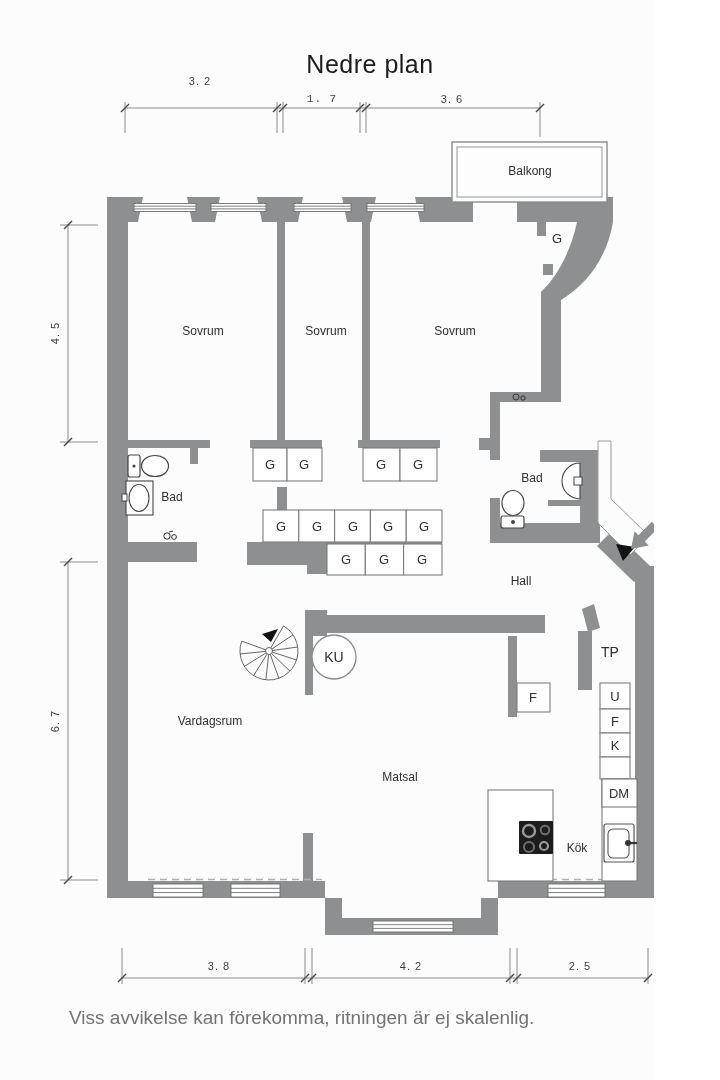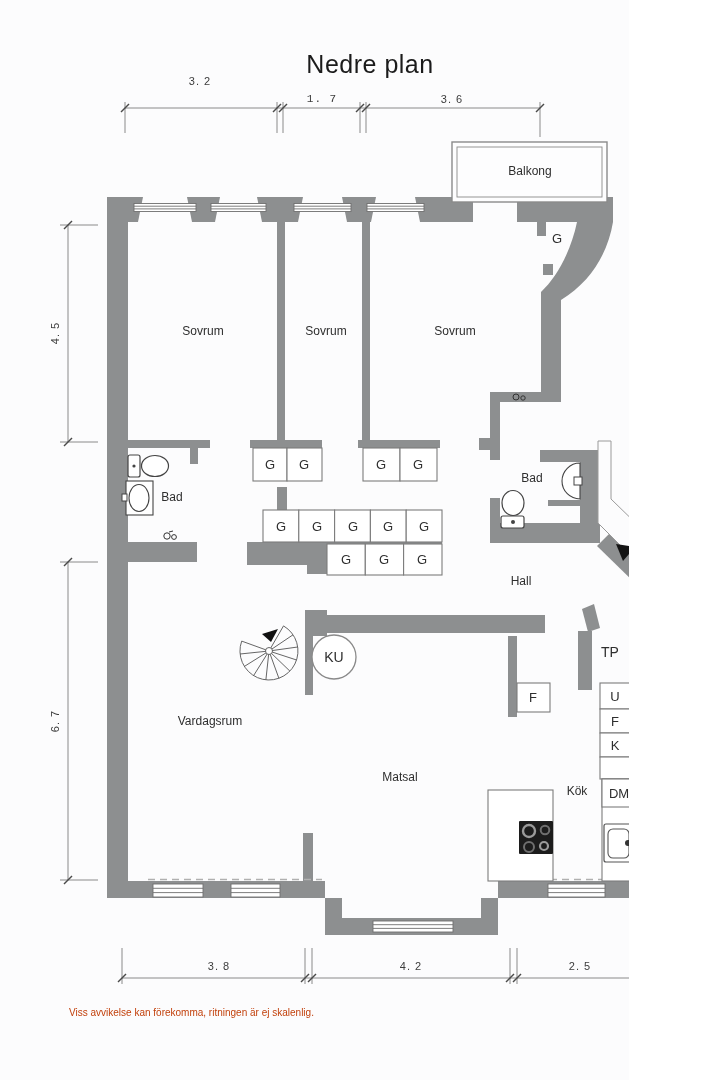--- a/index.html
+++ b/index.html
@@ -1,27 +1,27 @@
 <!DOCTYPE html>
 <html><head>
 <meta charset="utf-8">
 <style>
   html,body{margin:0;padding:0;background:#ffffff;}
   #stage{position:relative;width:629px;height:1080px;background:#fcfcfd;overflow:hidden;
-         font-family:"Liberation Sans",sans-serif;}
+         font-family:"Liberation Sans",sans-serif;padding-left:25px;}
   #plan-svg{position:absolute;left:0;top:0;}
   .lbl{position:absolute;transform:translate(-50%,-50%);color:#2e2e2e;white-space:nowrap;
        font-family:"Liberation Sans",sans-serif;}
   .title{font-size:25px;color:#1b1b1b;letter-spacing:.5px;}
   .room{font-size:12px;}
   .md{font-size:14px;}
   .sm{font-size:13px;}
   .dim{font-size:11px;color:#3c3c3c;letter-spacing:1px;}
   .vert{transform:translate(-50%,-50%) rotate(-90deg);}
-  .footer{position:absolute;transform:none;font-size:10px;color:#c2410c;}
+  .footer{position:absolute;transform:none;font-size:19px;color:#737373;}
 </style>
 </head>
 <body>
 
 <div id="stage">
 
 <svg id="plan-svg" width="720" height="1080" viewBox="0 0 720 1080">
 
   <g fill="#8d8f90" stroke="none">
     <path d="M107,197 H613 V222 H107 Z"></path>
@@ -262,21 +262,21 @@
 
 <div class="lbl room" style="left:530px;top:171px;">Balkong</div>
 <div class="lbl room" style="left:203px;top:331px;">Sovrum</div>
 <div class="lbl room" style="left:326px;top:331px;">Sovrum</div>
 <div class="lbl room" style="left:455px;top:331px;">Sovrum</div>
 <div class="lbl room" style="left:172px;top:497px;">Bad</div>
 <div class="lbl room" style="left:532px;top:478px;">Bad</div>
 <div class="lbl room" style="left:521px;top:581px;">Hall</div>
 <div class="lbl room" style="left:210px;top:721px;">Vardagsrum</div>
 <div class="lbl room" style="left:400px;top:777px;">Matsal</div>
-<div class="lbl room" style="left:577px;top:791px;">Kök</div>
+<div class="lbl room" style="left:577px;top:848px;">Kök</div>
 <div class="lbl md" style="left:610px;top:652px;text-align:right;">TP</div>
 <div class="lbl md" style="left:334px;top:657px;">KU</div>
 
 <div class="lbl sm" style="left:557px;top:238px;">G</div>
 <div class="lbl sm" style="left:270px;top:464px;">G</div>
 <div class="lbl sm" style="left:304px;top:464px;">G</div>
 <div class="lbl sm" style="left:381px;top:464px;">G</div>
 <div class="lbl sm" style="left:418px;top:464px;">G</div>
 <div class="lbl sm" style="left:281px;top:526px;">G</div>
 <div class="lbl sm" style="left:317px;top:526px;">G</div>

